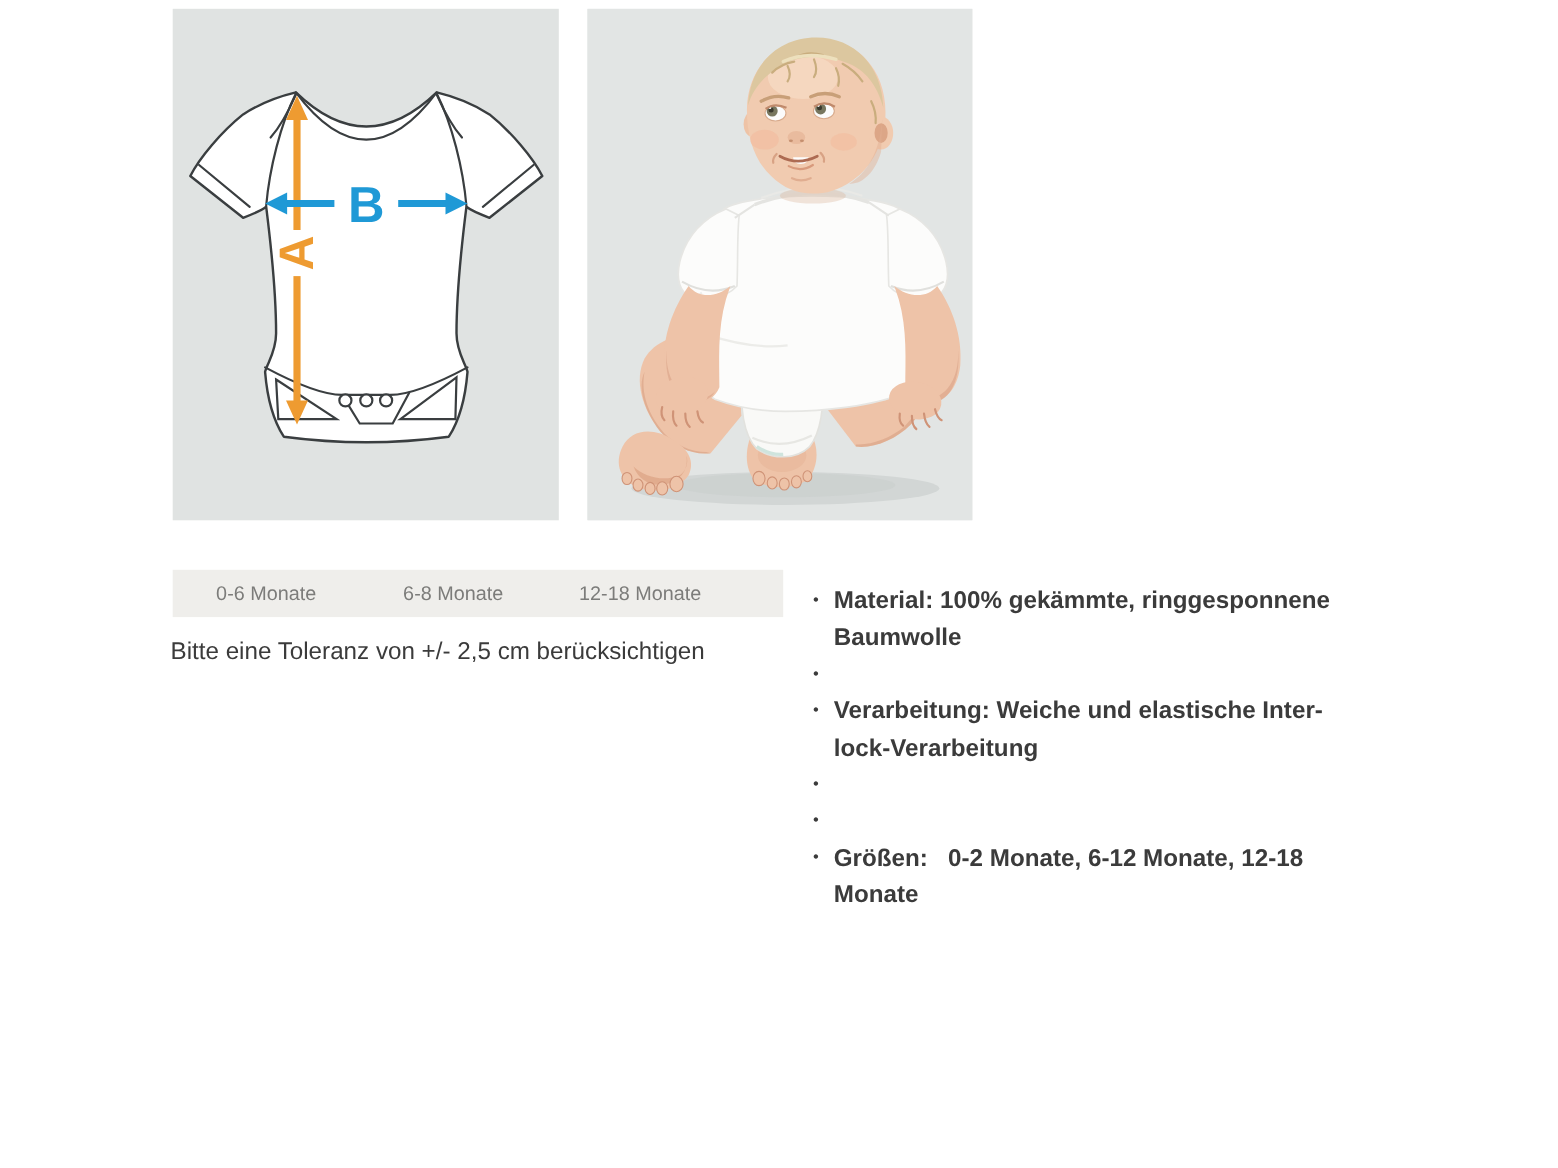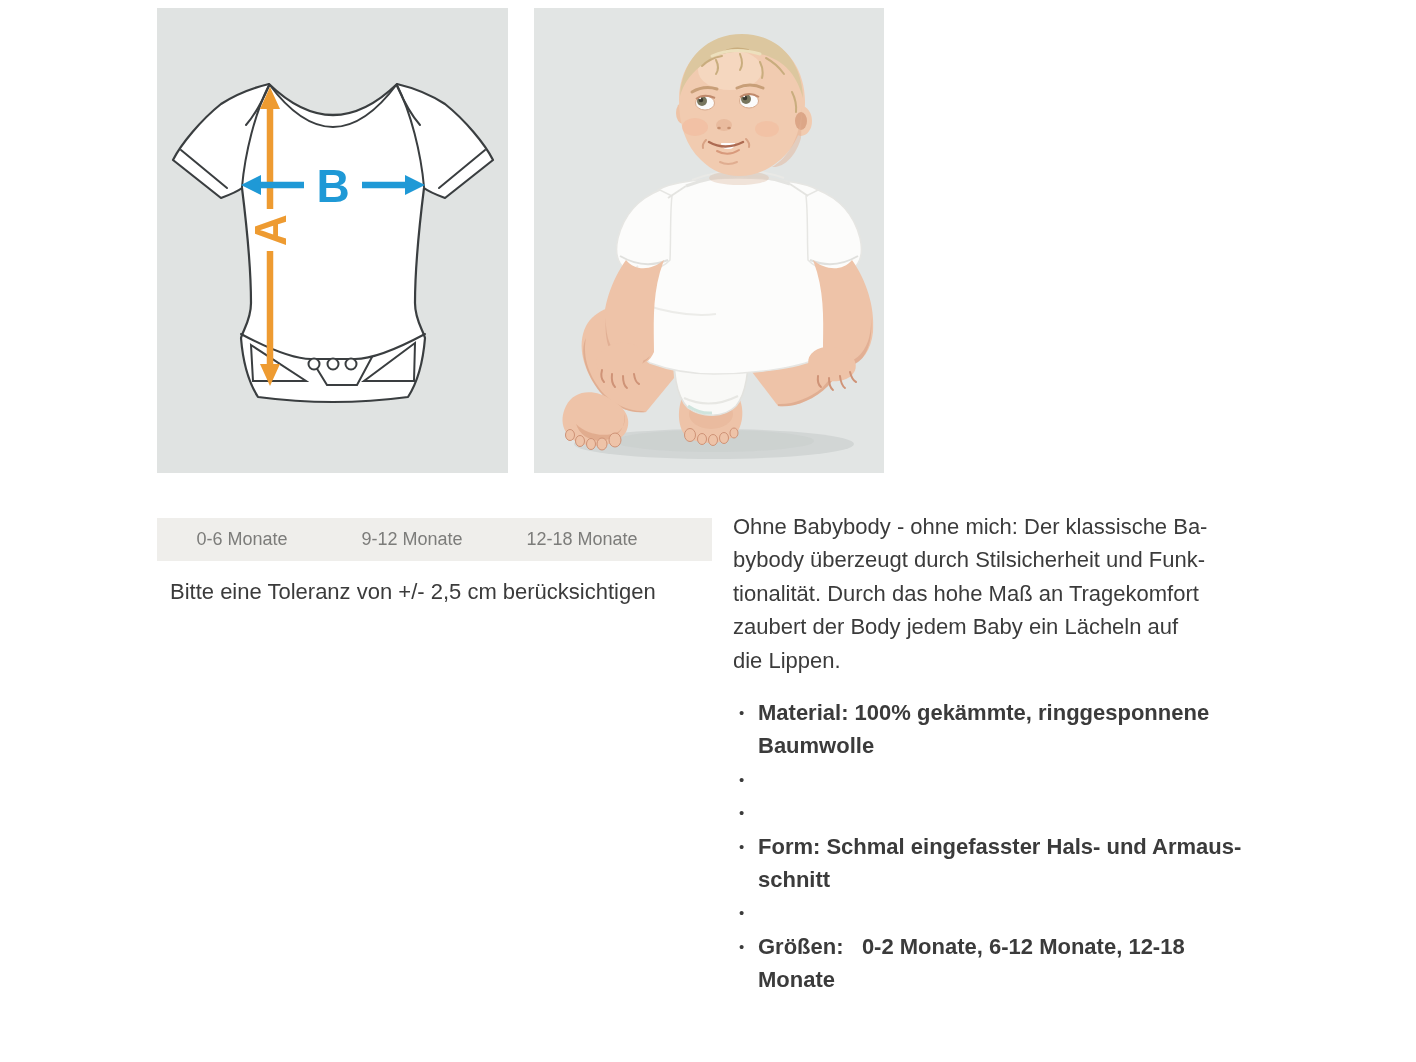--- a/index.html
+++ b/index.html
@@ -20,21 +20,21 @@
     position: absolute; left: 157px; top: 518px;
     width: 555px; height: 43px;
     background: #efeeeb;
     display: flex; align-items: center;
     padding-right: 45px;
   }
   .size-cell { flex: 1; text-align: center; font-size: 18px; color: #7c7c7a; }
 
   #tolerance {
     position: absolute; left: 155px; top: 579px;
-    font-size: 22px; color: #3b3b3b; white-space: nowrap; margin-left: 15px;
+    font-size: 22px; color: #3b3b3b; white-space: nowrap;
   }
 
   #description {
     position: absolute; left: 733px; top: 510px; width: 600px;
     font-size: 22px; line-height: 33.4px; color: #3b3b3b;
   }
   #description-paragraph { white-space: pre-wrap; }
   #bullet-list { margin-top: 19px; }
   .bullet-row { display: flex; }
   .bullet-marker {
@@ -230,53 +230,48 @@
         <path d="M 186 154 Q 194 158 203 154" stroke="#e0ad90" stroke-width="2" fill="none" stroke-linecap="round"></path>
       </g>
     </g>
   </svg>
 </div>
 
 <div id="size-bar">
 
     <div class="size-cell">0-6 Monate</div>
 
-    <div class="size-cell">9-12 Monate</div>
+    <div class="size-cell">6-8 Monate</div>
 
     <div class="size-cell">12-18 Monate</div>
   </div>
 
 <div id="tolerance">Bitte eine Toleranz von +/- 2,5 cm berücksichtigen</div>
 
 <div id="description">
-  <div id="description-paragraph">Ohne Babybody - ohne mich: Der klassische Ba-
-bybody überzeugt durch Stilsicherheit und Funk-
-tionalität. Durch das hohe Maß an Tragekomfort
-zaubert der Body jedem Baby ein Lächeln auf
-die Lippen.</div>
   <div id="bullet-list">
 
       <div class="bullet-row">
         <span class="bullet-marker">•</span>
         <span class="bullet-text">Material: 100% gekämmte, ringgesponnene
 Baumwolle</span>
       </div>
 
       <div class="bullet-row">
         <span class="bullet-marker">•</span>
       </div>
 
       <div class="bullet-row">
         <span class="bullet-marker">•</span>
-      </div>
-
-      <div class="bullet-row">
-        <span class="bullet-marker">•</span>
-        <span class="bullet-text">Form: Schmal eingefasster Hals- und Armaus-
-schnitt</span>
+        <span class="bullet-text">Verarbeitung: Weiche und elastische Inter-
+lock-Verarbeitung</span>
+      </div>
+
+      <div class="bullet-row">
+        <span class="bullet-marker">•</span>
       </div>
 
       <div class="bullet-row">
         <span class="bullet-marker">•</span>
       </div>
 
       <div class="bullet-row">
         <span class="bullet-marker">•</span>
         <span class="bullet-text">Größen:   0-2 Monate, 6-12 Monate, 12-18
 Monate</span>

